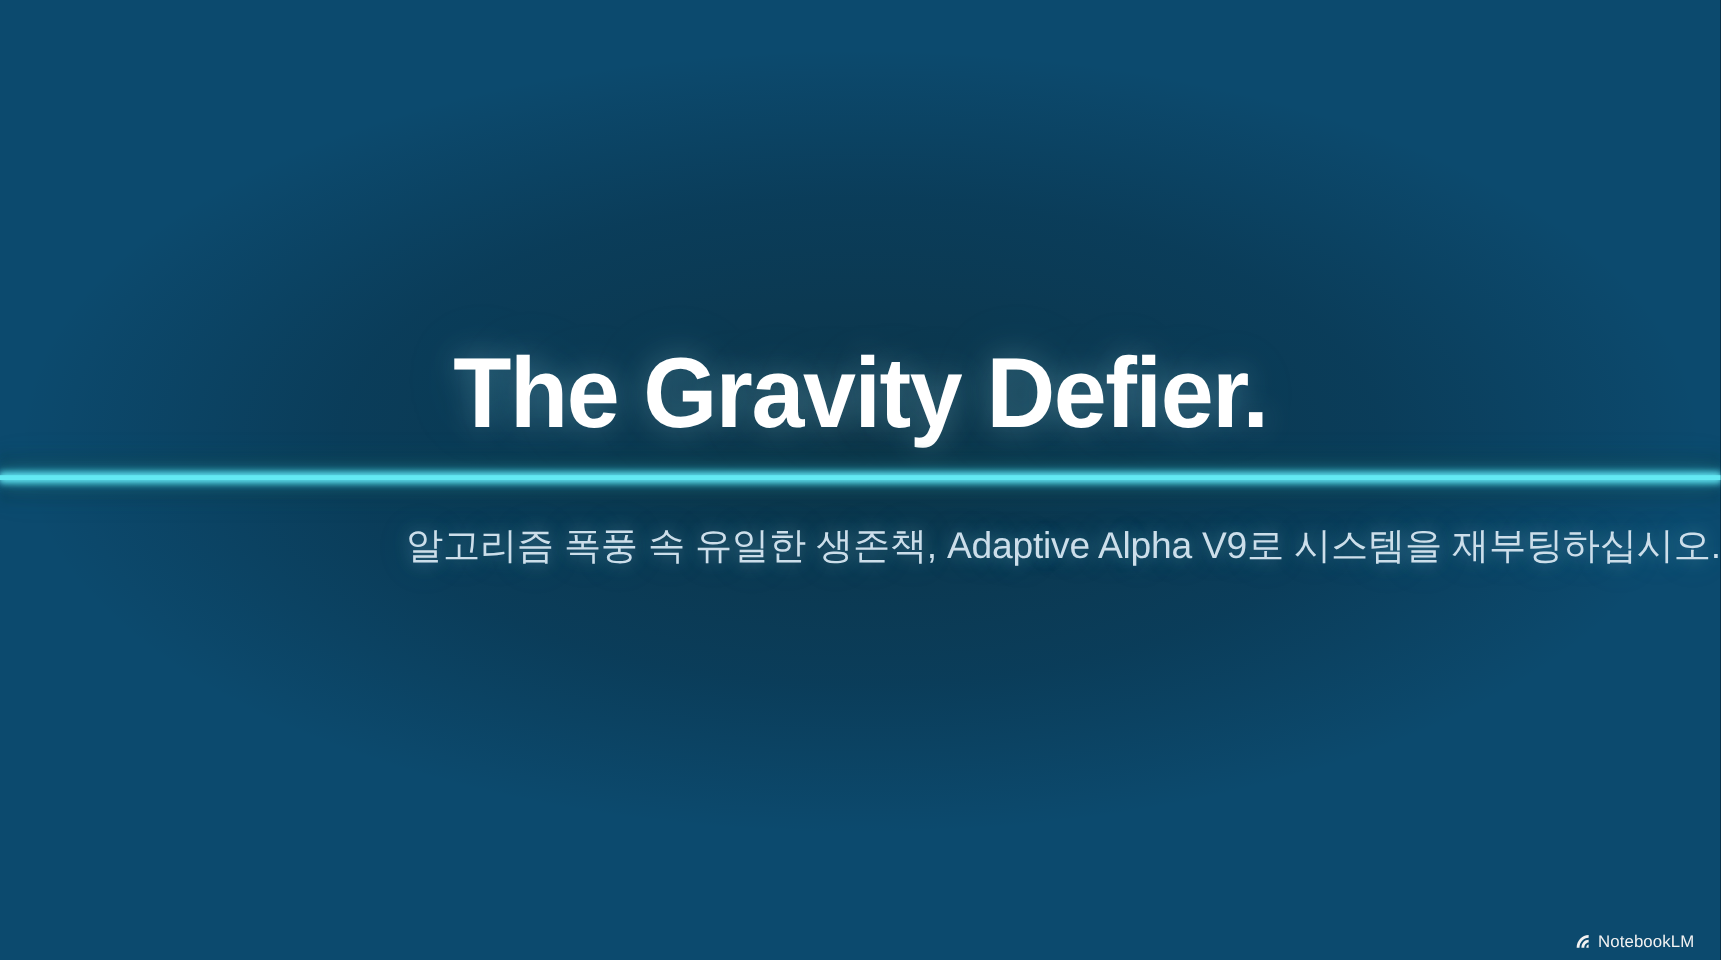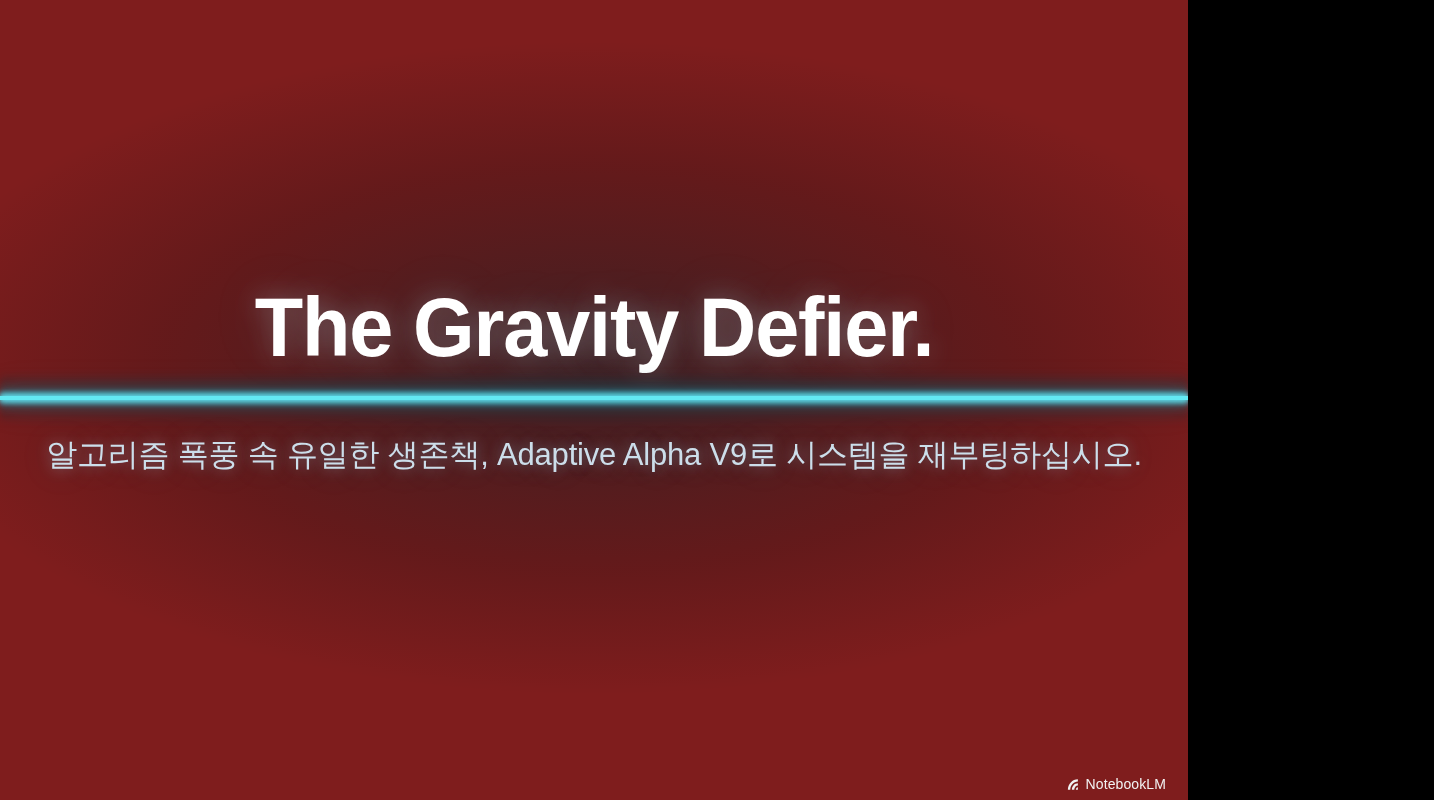--- a/index.html
+++ b/index.html
@@ -9,23 +9,23 @@
     background: #000000;
   }
 
   body {
     font-family: "Liberation Sans", sans-serif;
     -webkit-font-smoothing: antialiased;
   }
 
   #slide {
     position: relative;
-    width: 1188px;
+    width: 1434px;
     height: 800px;
-    background: #7f1d1d;
+    background: #0c4a6e;
     overflow: hidden;
   }
 
   
   .backdrop {
     position: absolute;
     inset: 0;
     background:
       radial-gradient(ellipse 900px 420px at 50% 46%,
           rgba(12, 34, 40, 0.55) 0%,
@@ -119,21 +119,21 @@
       0 0 6px rgba(110, 240, 250, 0.95),
       0 0 16px rgba(80, 215, 235, 0.70),
       0 0 34px rgba(50, 170, 195, 0.42);
   }
 
   .subtitle {
     position: absolute;
     left: 0;
     right: 0;
     top: 434px;
-    text-align: center;
+    text-align: right;
     color: #ccdeea;
     font-family: "Liberation Sans", sans-serif;
     font-size: 31px;
     font-weight: 400;
     letter-spacing: -0.2px;
     line-height: 1.35;
     white-space: nowrap;
     text-shadow:
       0 0 14px rgba(150, 215, 235, 0.40),
       0 0 34px rgba(70, 170, 200, 0.22);

